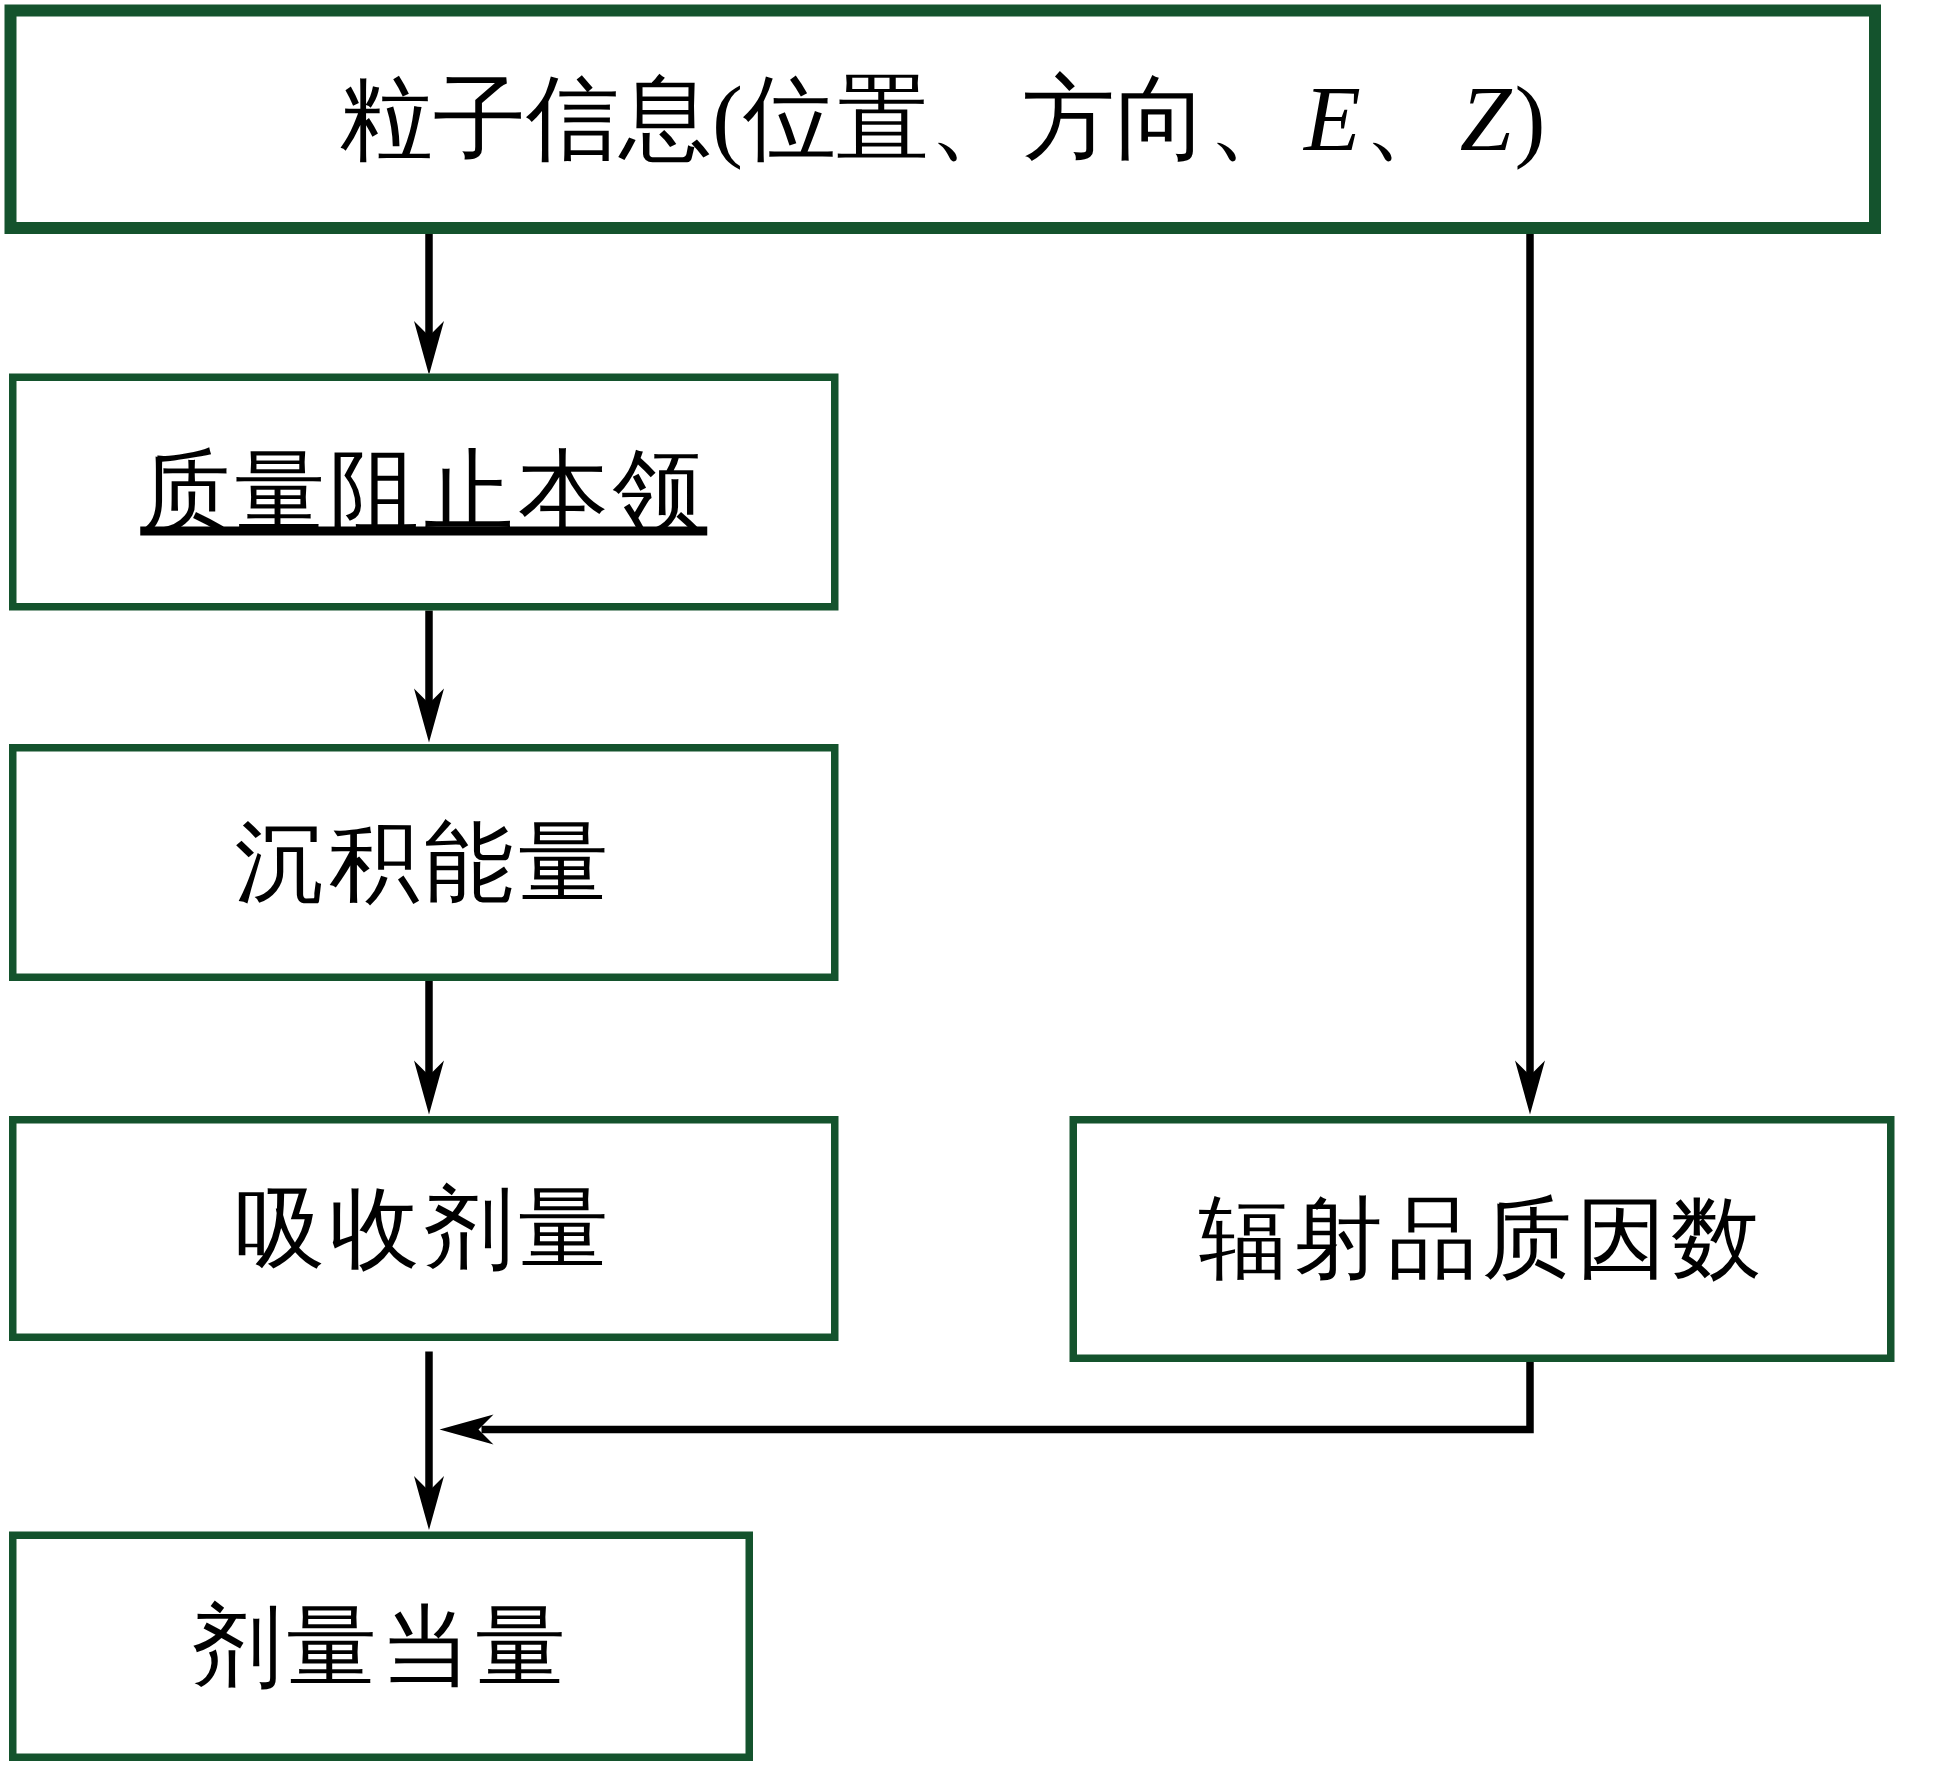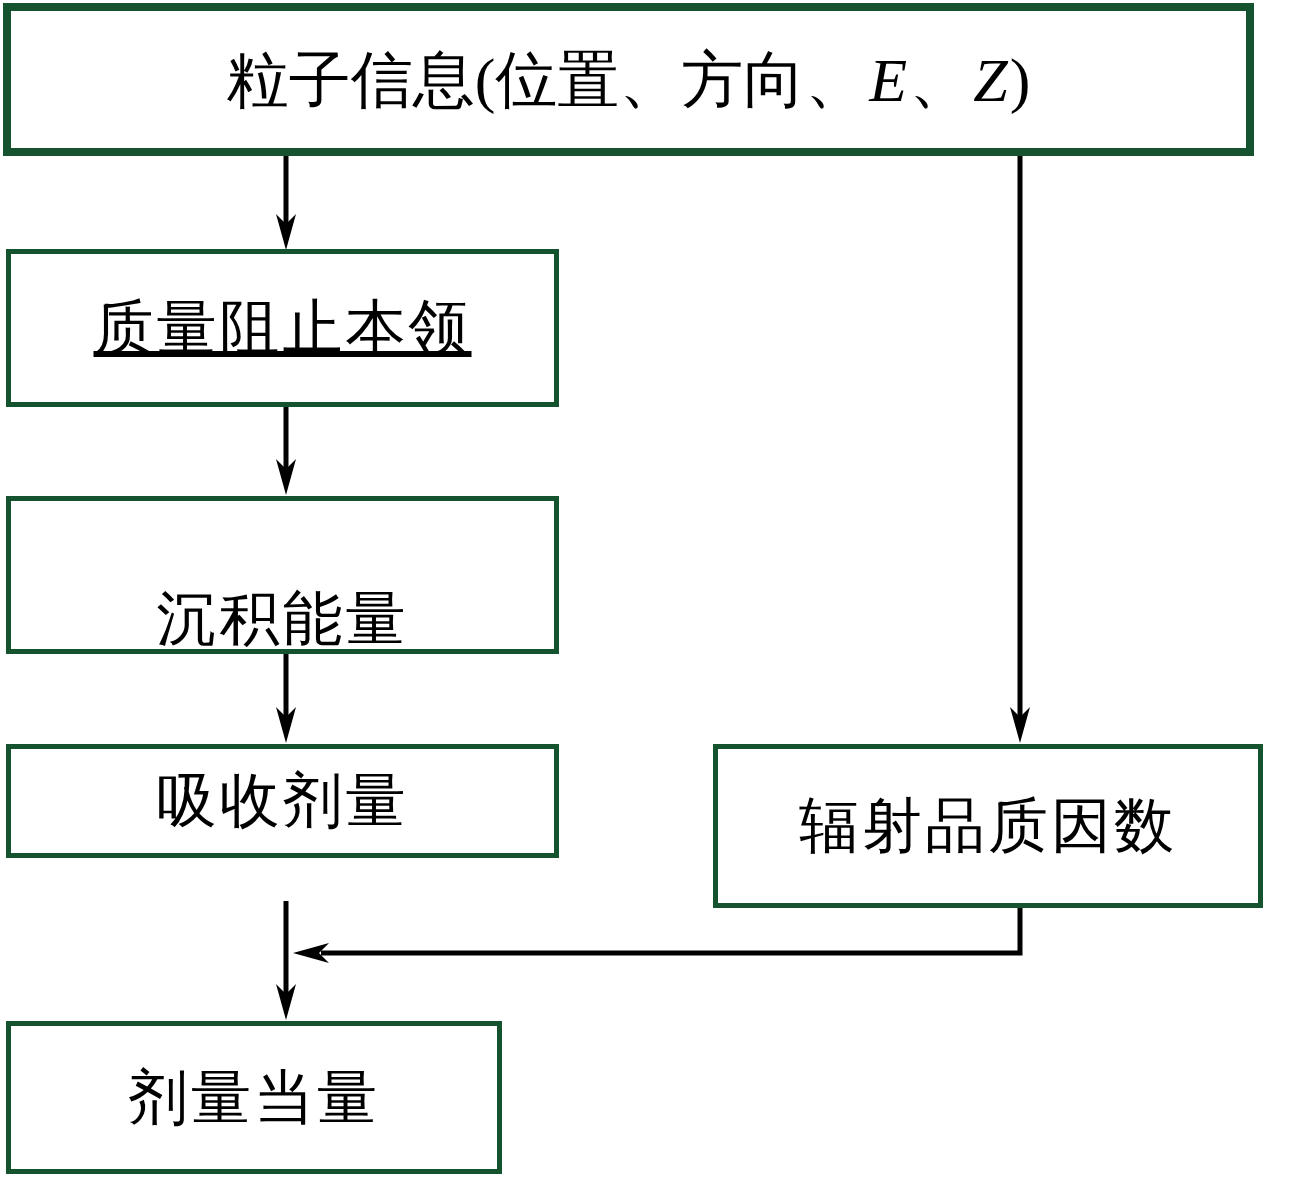--- a/index.html
+++ b/index.html
@@ -43,22 +43,22 @@
   }
   .node--title .seg { letter-spacing: 0; }
   .var {
     font-style: italic;
     font-family: "Liberation Serif", "DejaVu Serif", serif;
     padding: 0 2px;
   }
   
   .node-particle-info          { left: 3px;   top: 3px;    width: 1251px; height: 153px; }
   .node-mass-stopping-power    { left: 6px;   top: 249px;  width: 553px;  height: 158px; text-decoration: underline; }
-  .node-deposited-energy       { left: 6px;   top: 496px;  width: 553px;  height: 158px; align-items: flex-end; }
-  .node-absorbed-dose          { left: 6px;   top: 744px;  width: 553px;  height: 114px; align-items: center; }
+  .node-deposited-energy       { left: 6px;   top: 496px;  width: 553px;  height: 158px; }
+  .node-absorbed-dose          { left: 6px;   top: 744px;  width: 553px;  height: 150px; align-items: center; }
   .node-radiation-quality      { left: 713px; top: 744px;  width: 550px;  height: 164px; }
   .node-dose-equivalent        { left: 6px;   top: 1021px; width: 496px;  height: 153px; }
   .arrow-line {
     stroke: #000000;
     stroke-width: 5;
     fill: none;
   }
   .arrow-head {
     fill: #000000;
     stroke: none;

